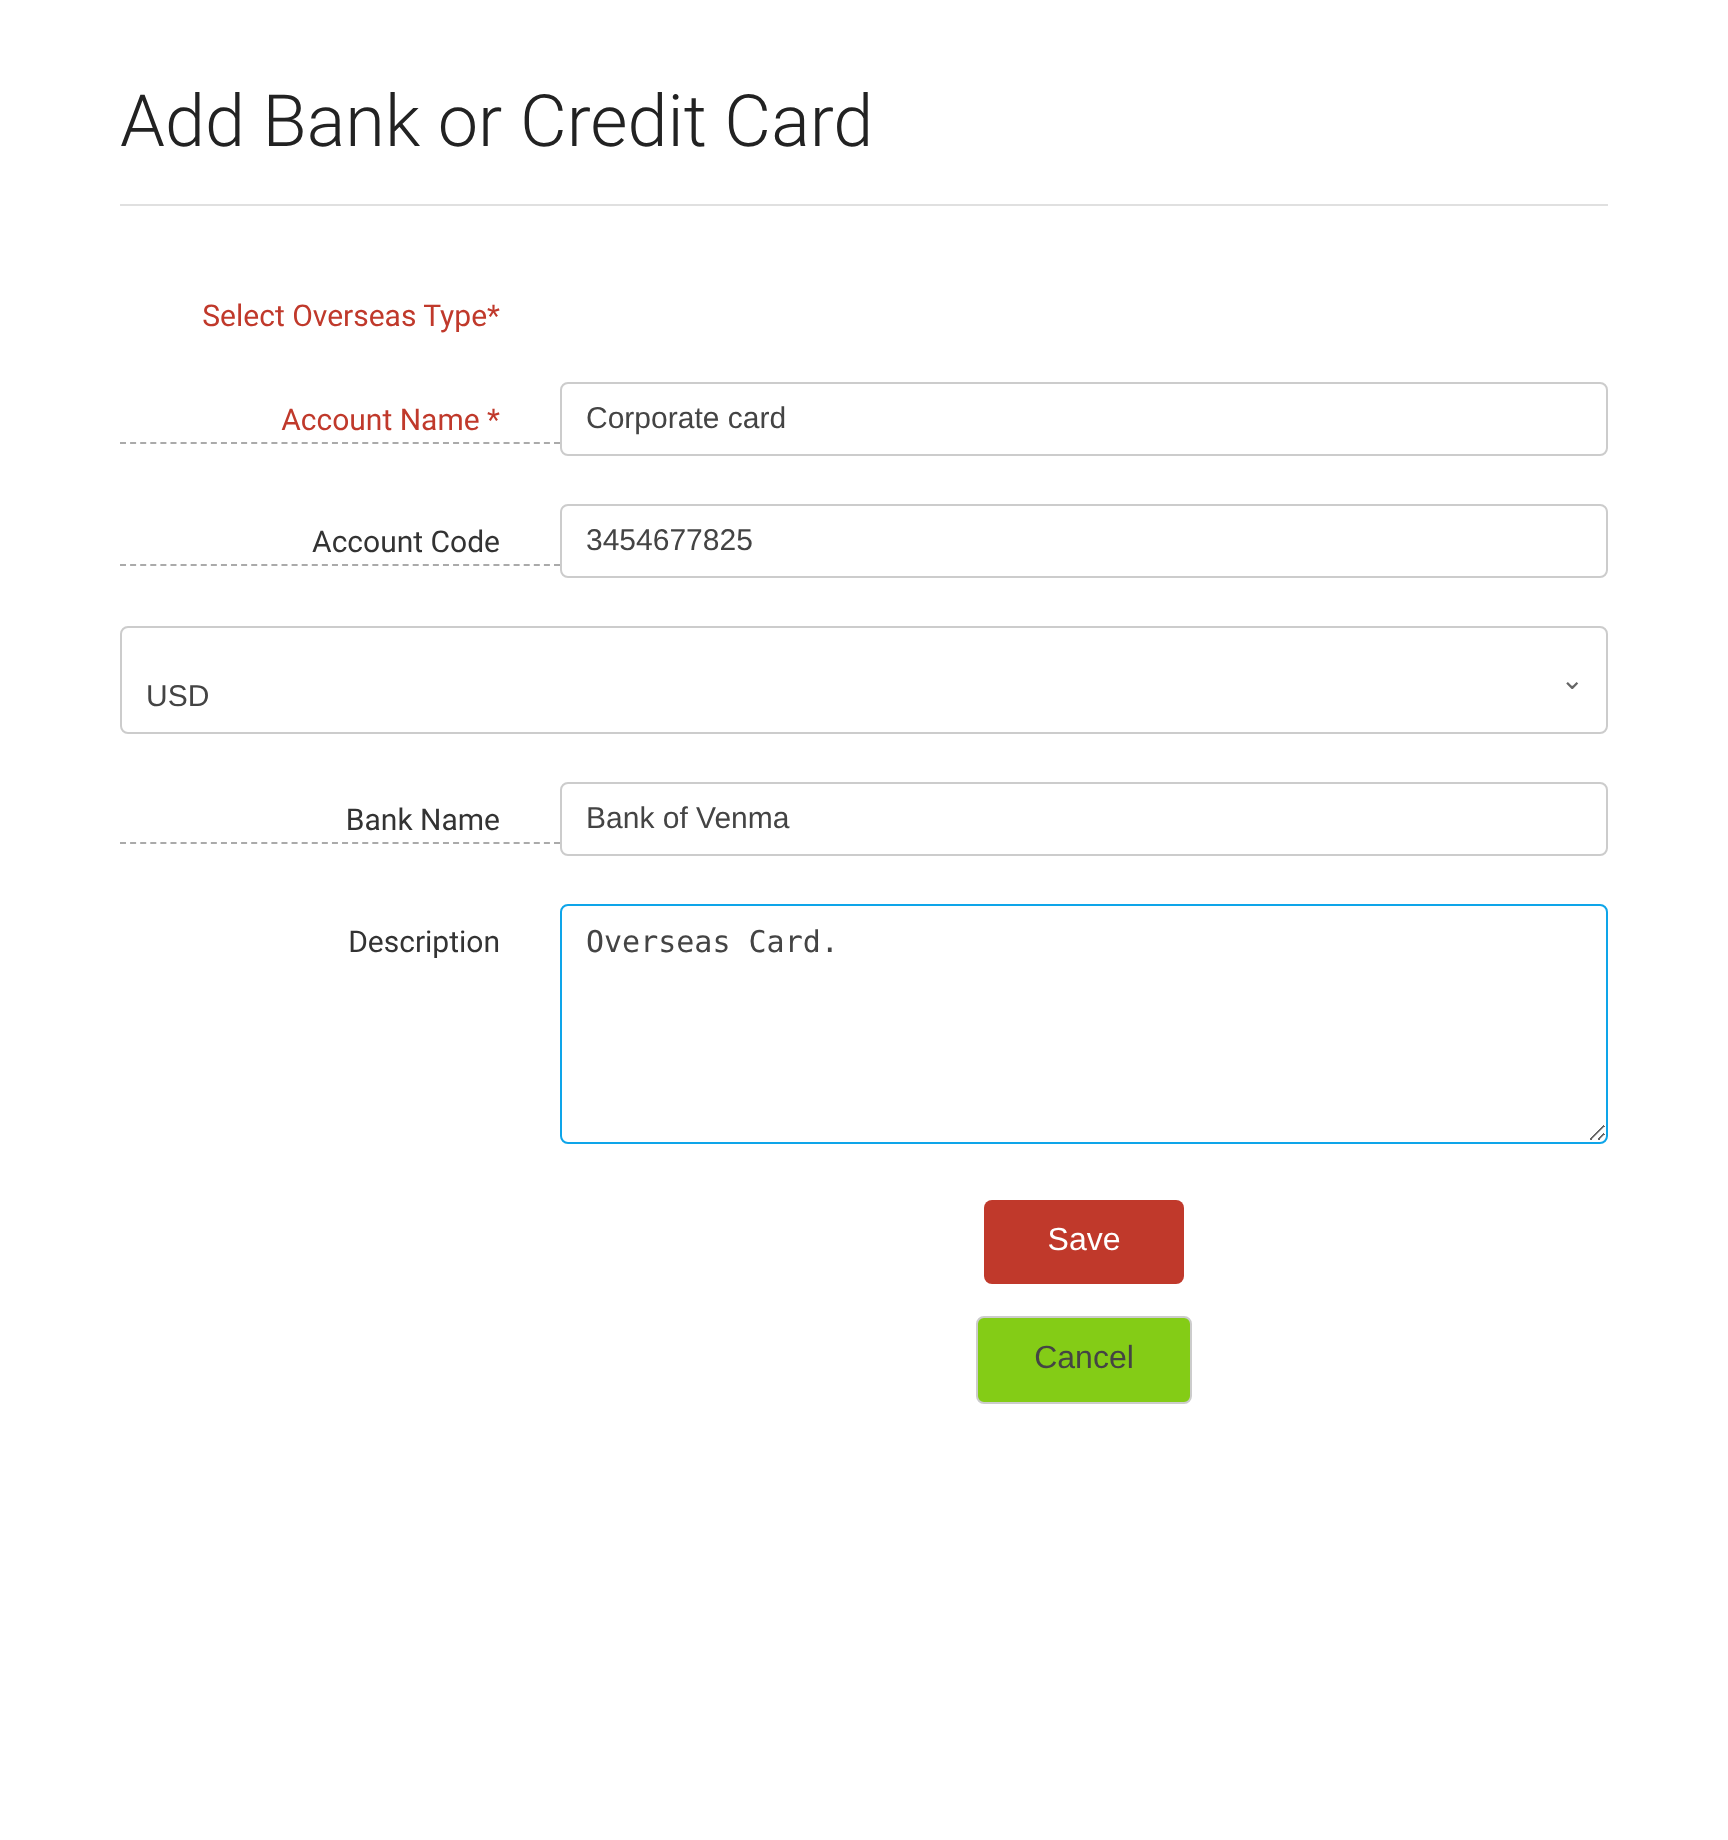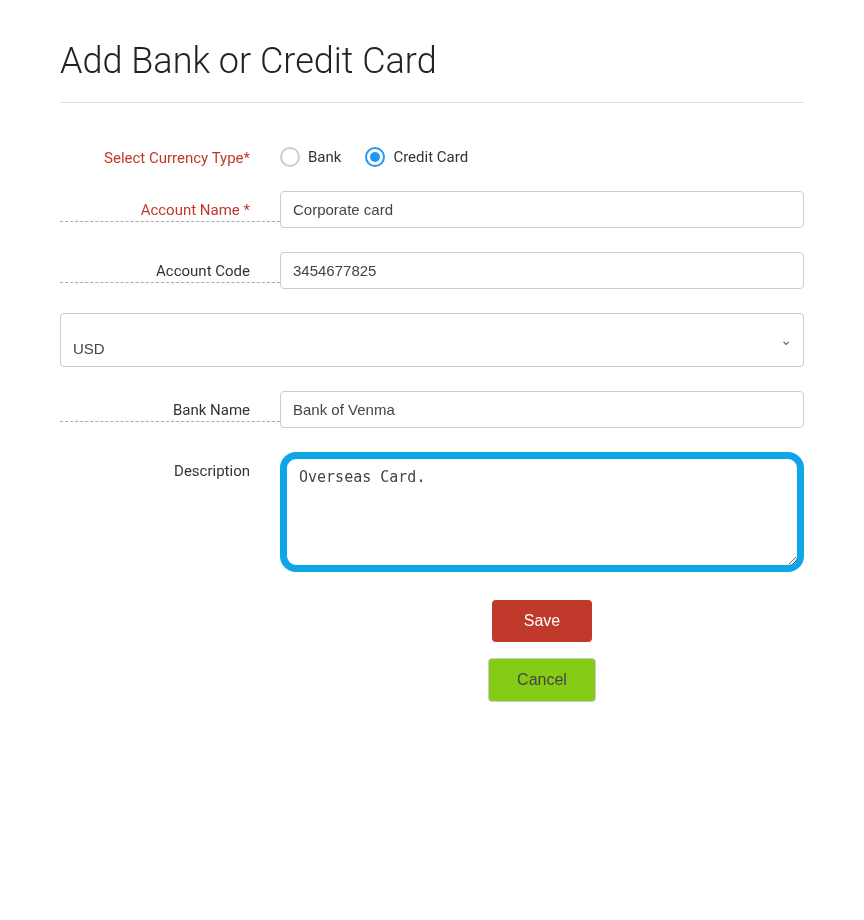--- a/index.html
+++ b/index.html
@@ -70,22 +70,22 @@
       border-radius: 4px;
       font-size: 15px;
       color: #444444;
       outline: none;
       background: #ffffff;
     }
 
     .form-textarea {
       width: 100%;
       padding: 9px 12px;
-      border: 7px solid #0ea5e9;
-      border-radius: 16px;
+      border: 1px solid #0ea5e9;
+      border-radius: 4px;
       font-size: 15px;
       color: #444444;
       outline: none;
       background: #ffffff;
       height: 120px;
       resize: vertical;
     }
 
     .form-select-wrap {
       position: relative;
@@ -189,33 +189,21 @@
   </style>
 </head>
 <body>
 
 <h1 class="page-title">Add Bank or Credit Card</h1>
 <hr class="divider">
 
 <div class="form-container">
 
   <div class="form-row">
-    <div class="form-label required">Select Currency Type*</div>
-    <div class="form-control-wrap">
-      <div class="radio-group">
-        <label class="radio-option">
-          <div class="radio-custom"></div>
-          <span>Bank</span>
-        </label>
-        <label class="radio-option">
-          <div class="radio-custom selected"></div>
-          <span>Credit Card</span>
-        </label>
-      </div>
-    </div>
+    <div class="form-label required">Select Overseas Type*</div>
   </div>
 
   <div class="form-row">
     <div class="form-label required dashed">Account Name *</div>
     <div class="form-control-wrap">
       <input type="text" class="form-input" value="Corporate card" style="">
     </div>
   </div>
 
   <div class="form-row">

